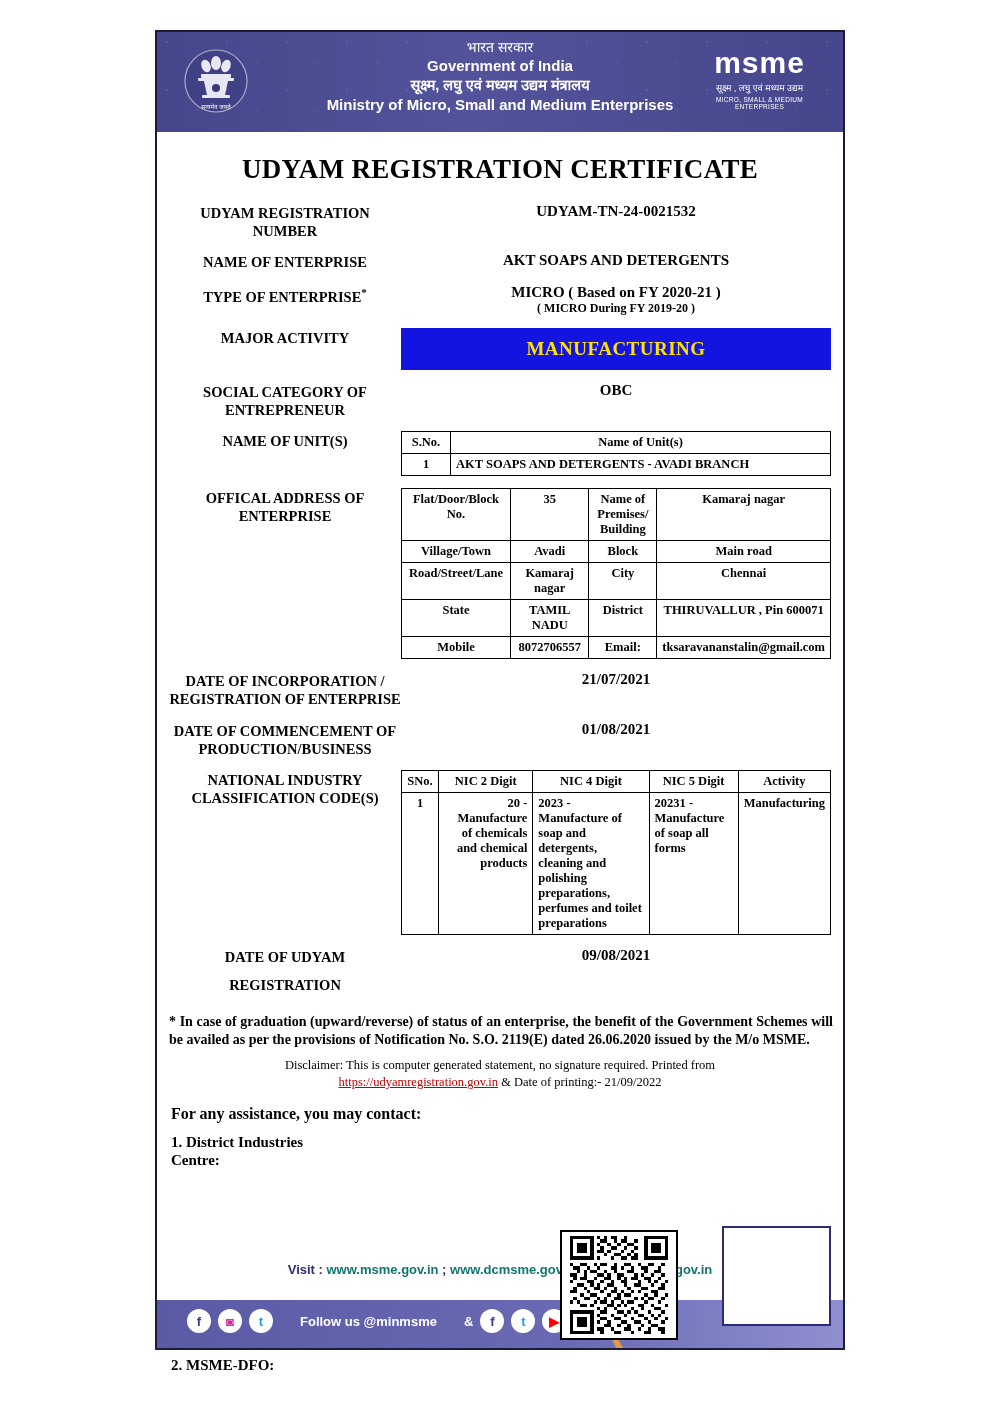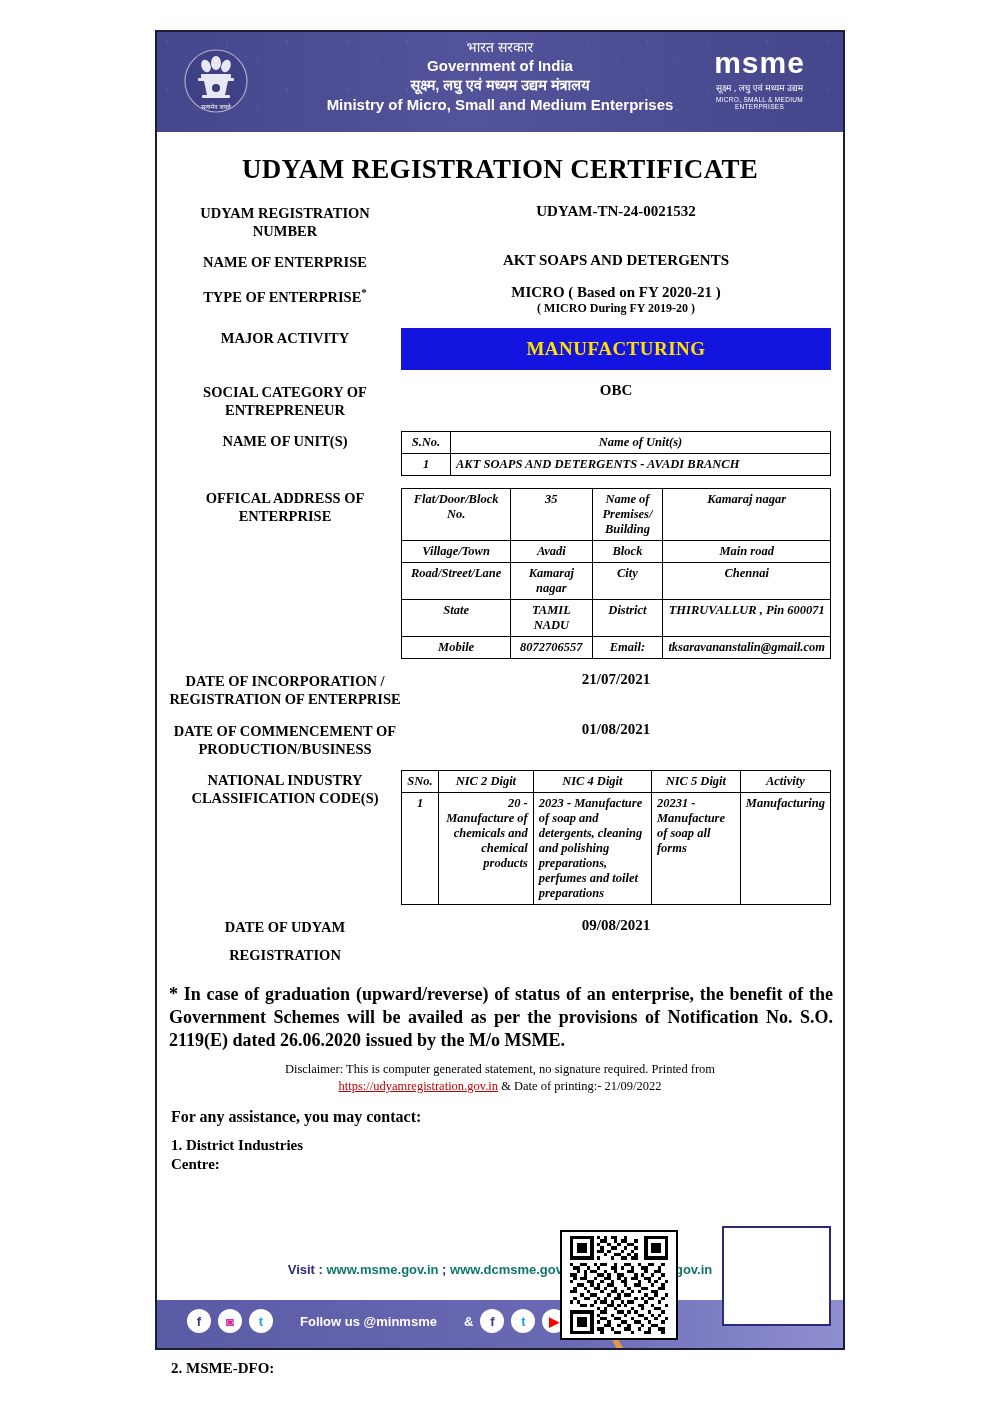--- a/index.html
+++ b/index.html
@@ -132,38 +132,37 @@
     padding: 10px 0;
     letter-spacing: .5px;
   }
   .row-activity .value { padding: 0; }
   
   table {
     border-collapse: collapse;
     width: 100%;
     font-size: 12.5px;
     font-family: "Liberation Serif", serif;
-    font-style: italic;
   }
   table td, table th {
     border: 1px solid #000;
     padding: 3px 5px;
     vertical-align: top;
     font-weight: bold;
   }
   th { text-align: center; }
   .units-table td.sno { width: 38px; text-align: center; }
   .addr-table td.k { width: 108px; }
   .addr-table td.v { width: 80px; }
   .addr-table td.k2 { width: 72px; }
   .nic-table th { font-size: 12.5px; }
   .nic-table td.sno { width: 26px; text-align: center; }
   
   .footnote {
-    font-size: 18px;
+    font-size: 14px;
     font-weight: bold;
     text-align: justify;
     line-height: 1.3;
     margin: 18px 10px 0 12px;
   }
   .disclaimer {
     font-size: 12.5px;
     text-align: center;
     margin: 8px 26px 0 26px;
     line-height: 1.35;

